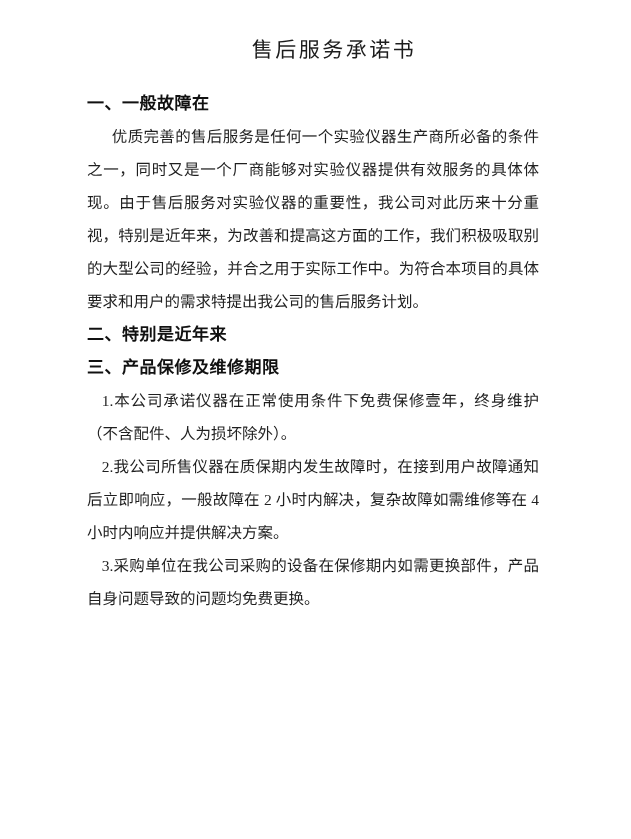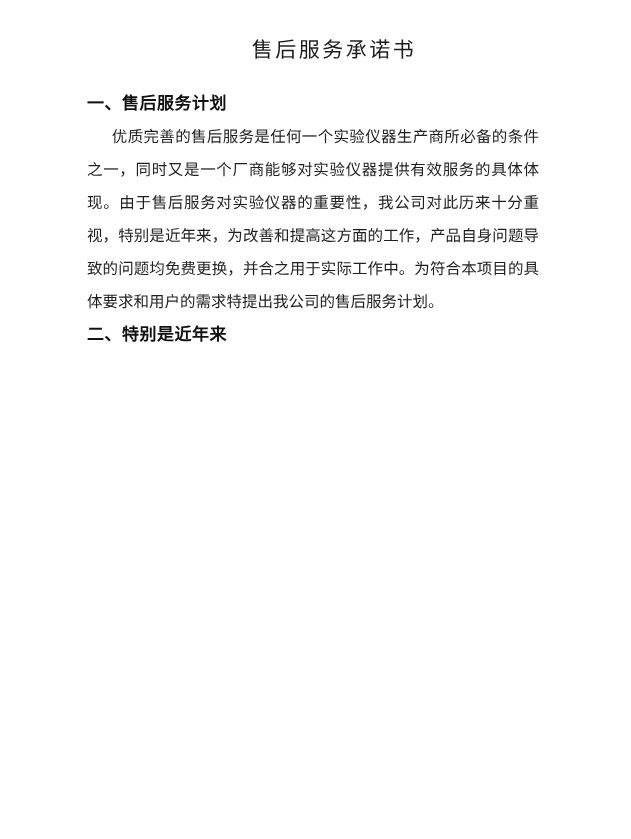--- a/index.html
+++ b/index.html
@@ -53,22 +53,28 @@
   section { margin: 0; }
 </style>
 </head>
 <body>
 
 <div class="page">
 
   <h1 class="doc-title">售后服务承诺书</h1>
 
   <section>
-    <h2 class="sec-heading">一、售后服务计划</h2>
-    <p class="body-p">优质完善的售后服务是任何一个实验仪器生产商所必备的条件之一，同时又是一个厂商能够对实验仪器提供有效服务的具体体现。由于售后服务对实验仪器的重要性，我公司对此历来十分重视，特别是近年来，为改善和提高这方面的工作，产品自身问题导致的问题均免费更换，并合之用于实际工作中。为符合本项目的具体要求和用户的需求特提出我公司的售后服务计划。</p>
+    <h2 class="sec-heading">一、一般故障在</h2>
+    <p class="body-p">优质完善的售后服务是任何一个实验仪器生产商所必备的条件之一，同时又是一个厂商能够对实验仪器提供有效服务的具体体现。由于售后服务对实验仪器的重要性，我公司对此历来十分重视，特别是近年来，为改善和提高这方面的工作，我们积极吸取别的大型公司的经验，并合之用于实际工作中。为符合本项目的具体要求和用户的需求特提出我公司的售后服务计划。</p>
   </section>
 
   <section>
     <h2 class="sec-heading">二、特别是近年来</h2>
   </section>
 
+  <section>
+    <h2 class="sec-heading">三、产品保修及维修期限</h2>
+    <p class="body-p numbered">1.本公司承诺仪器在正常使用条件下免费保修壹年，终身维护（不含配件、人为损坏除外）。</p>
+    <p class="body-p numbered">2.我公司所售仪器在质保期内发生故障时，在接到用户故障通知后立即响应，一般故障在 2 小时内解决，复杂故障如需维修等在 4 小时内响应并提供解决方案。</p>
+    <p class="body-p numbered">3.采购单位在我公司采购的设备在保修期内如需更换部件，产品自身问题导致的问题均免费更换。</p>
+  </section>
 
 </div>
 
 </body></html>

